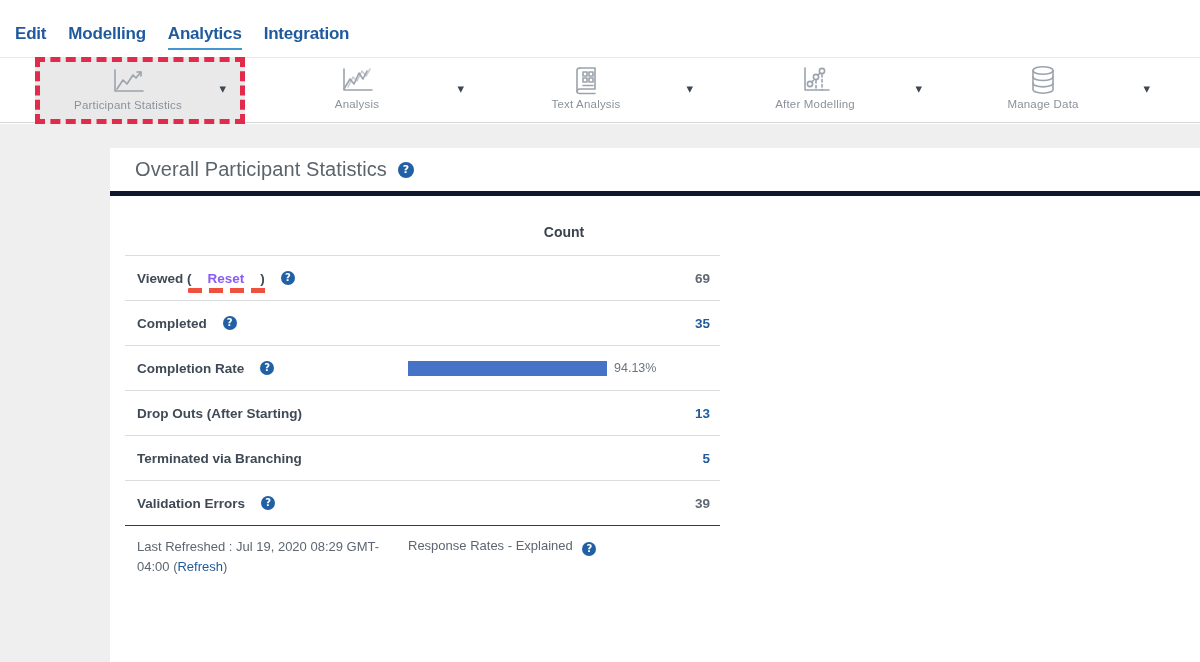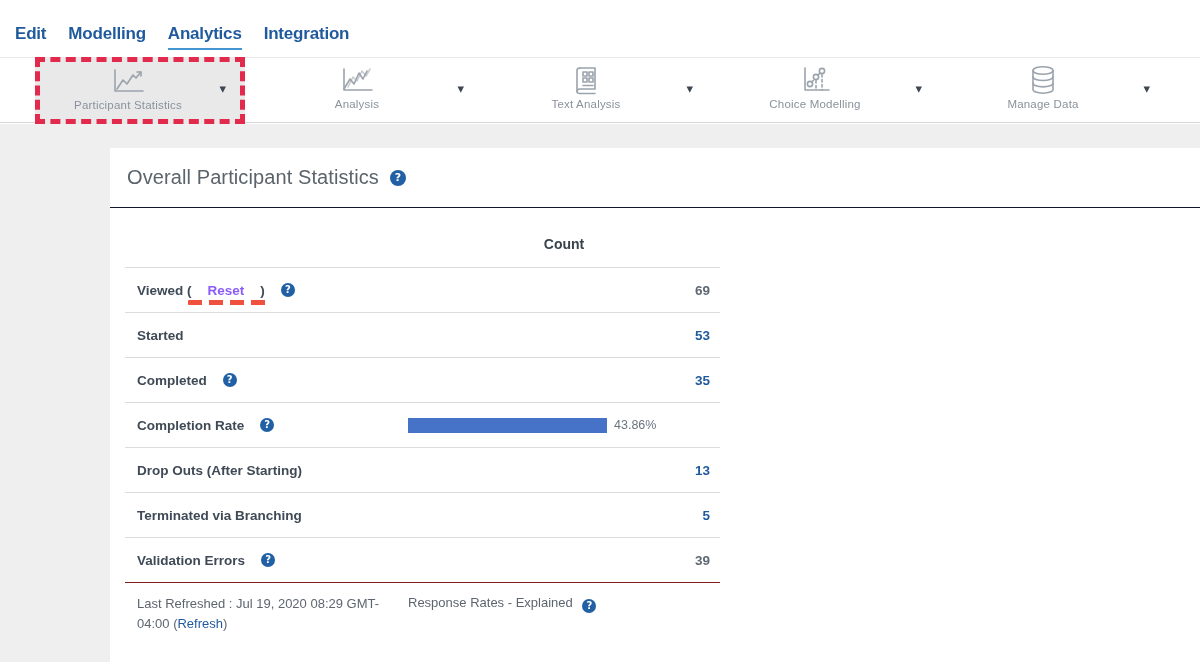--- a/index.html
+++ b/index.html
@@ -38,21 +38,21 @@
   }
   .tgroup .caret {
     position:absolute; right:10px; top:24px; font-size:13px; color:#3e4650; line-height:1;
   }
   .tgroup.active .caret { right:14px; top:20px; }
   .ticon svg { stroke:#9ba3ac; fill:none; stroke-width:1.6; stroke-linecap:round; stroke-linejoin:round; }
 
   
   .graybg { position:absolute; top:124px; left:0; right:0; bottom:0; background:#efeff0; }
   .card { position:absolute; top:148px; left:110px; right:0; bottom:0; background:#ffffff; }
-  .card-head { height:60px; border-bottom:1px solid #0f172a; display:flex; align-items:center; padding-left:17px; }
+  .card-head { height:48px; border-bottom:5px solid #0f172a; display:flex; align-items:center; padding-left:25px; }
   .card-head h1 { font-size:20px; font-weight:400; color:#5b646b; letter-spacing:0.1px; }
 
   .helpicon {
     display:inline-block; width:16px; height:16px; border-radius:50%;
     background:#2160a5; color:#fff; font-size:11px; font-weight:bold;
     text-align:center; line-height:16px; vertical-align:-2px; cursor:pointer;
     font-family:"DejaVu Sans",sans-serif;
   }
   .helpicon.sm { width:14px; height:14px; line-height:14px; font-size:10px; }
   .card-head .helpicon { margin-left:11px; }
@@ -144,21 +144,21 @@
       <span class="ticon">
         <svg width="34" height="28" viewBox="0 0 34 28">
           <path d="M7 2 V24 H31"></path>
           <circle cx="12" cy="18" r="2.6"></circle>
           <circle cx="18" cy="11" r="2.6"></circle>
           <circle cx="24" cy="5" r="2.6"></circle>
           <path d="M14 16 L16 13.5 M20 9 L22 7" stroke-dasharray="2 2"></path>
           <path d="M18 14.5 V24 M24 8.5 V24" stroke-dasharray="2.5 2.5"></path>
         </svg>
       </span>
-      <span class="tlabel">Choice Modelling</span>
+      <span class="tlabel">After Modelling</span>
       <span class="caret">▾</span>
     </div>
 
     <div class="tgroup" style="left:950px;">
       <span class="ticon">
         <svg width="28" height="30" viewBox="0 0 28 30">
           <ellipse cx="14" cy="5.5" rx="10" ry="3.8"></ellipse>
           <path d="M4 5.5 V24.5 C4 26.5 8.5 28.2 14 28.2 C19.5 28.2 24 26.5 24 24.5 V5.5"></path>
           <path d="M4 11.8 C4 13.8 8.5 15.5 14 15.5 C19.5 15.5 24 13.8 24 11.8"></path>
           <path d="M4 18.2 C4 20.2 8.5 21.9 14 21.9 C19.5 21.9 24 20.2 24 18.2"></path>
@@ -190,43 +190,37 @@
         <div class="tlabel-cell">
           <span>Viewed (</span>
           <a href="#" class="reset-link">Reset</a>
           <span>)</span>
           <span class="helpicon sm">?</span>
         </div>
         <div class="tval-cell val-gray">69</div>
         <span class="red-underline"></span>
       </div>
 
-      <div class="trow">
-        <div class="tlabel-cell">
-          <span>Started</span>
-        </div>
-        <div class="tval-cell val-blue">53</div>
-      </div>
 
       <div class="trow">
         <div class="tlabel-cell">
           <span>Completed</span>
           <span class="helpicon sm">?</span>
         </div>
         <div class="tval-cell val-blue">35</div>
       </div>
 
       <div class="trow">
         <div class="tlabel-cell">
           <span>Completion Rate</span>
           <span class="helpicon sm">?</span>
         </div>
         <div class="bar-wrap">
           <div class="bar-fill"></div>
-          <span class="bar-pct">43.86%</span>
+          <span class="bar-pct">94.13%</span>
         </div>
       </div>
 
       <div class="trow">
         <div class="tlabel-cell">
           <span>Drop Outs (After Starting)</span>
         </div>
         <div class="tval-cell val-blue">13</div>
       </div>
 

